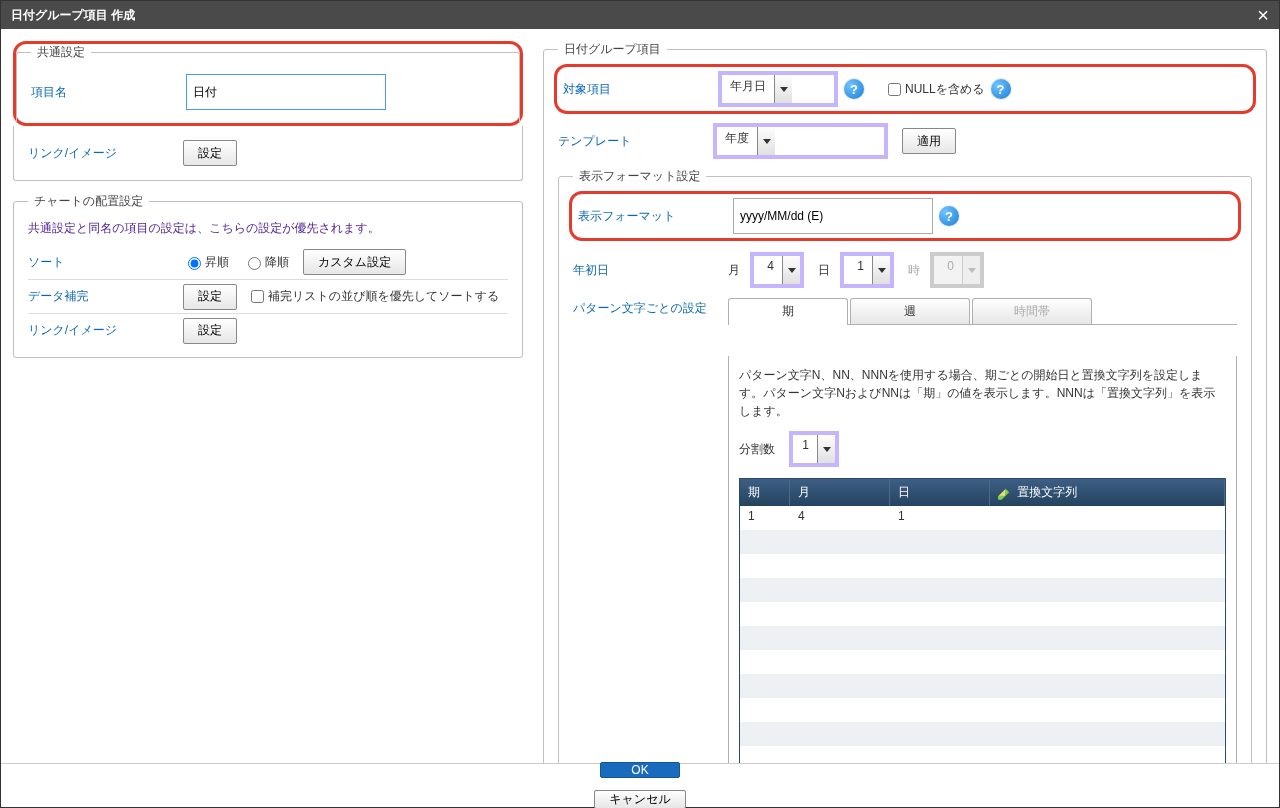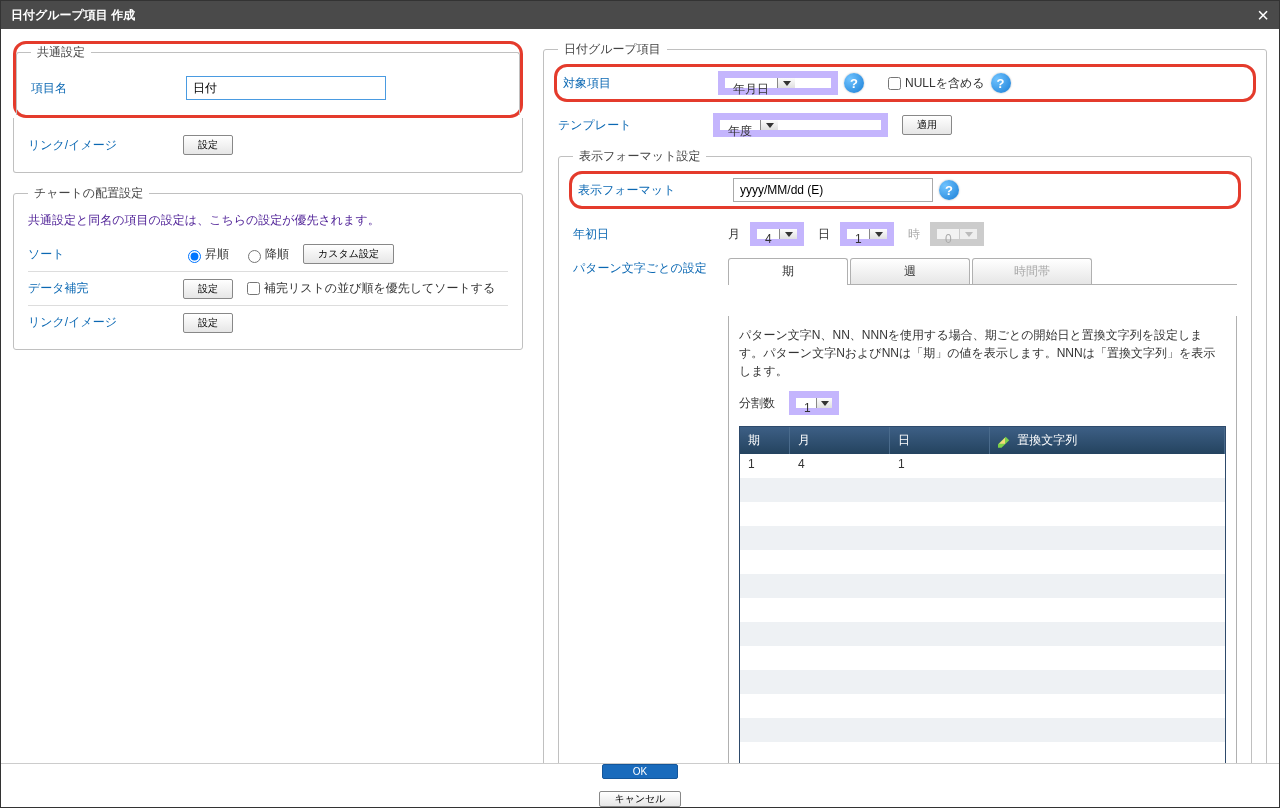--- a/index.html
+++ b/index.html
@@ -67,64 +67,64 @@
   .highlight-red {
     border: 3px solid #e43b2c;
     border-radius: 13px;
   }
   .hl-wrap {
     padding: 4px 6px;
     display: flex;
     align-items: center;
   }
   input.text {
-    height: 24px;
+    height: 36px;
     border: 1px solid #aaa;
     padding: 2px 6px;
     font-family: inherit;
     font-size: 12px;
   }
   .btn {
-    height: 20px;
+    height: 26px;
     border: 1px solid #888;
     background: linear-gradient(#fff,#e6e6e6);
     padding: 0 14px;
-    font-size: 10px;
+    font-size: 12px;
     font-family: inherit;
     cursor: pointer;
     border-radius:2px;
   }
   .btn-primary {
     background: #1a6bbc;
     border: 1px solid #14569a;
     color: #fff;
     padding: 0 30px;
   }
   .hint {
     color: #4c1d95;
     margin-bottom: 8px;
   }
   .radio {
     display: inline-flex;
-    align-items: flex-end;
+    align-items: flex-start;
     margin-right: 14px;
   }
   .radio input { margin-right: 4px; }
   .checkbox {
     display: inline-flex;
     align-items: center;
     margin-left: 10px;
   }
   .checkbox input { margin-right:4px; }
   .sep { border-top: 1px solid #ddd; }
   
   .dd {
     display: inline-flex;
-    border:7px solid #c4b5fd;
-    height:24px;
+    border:4px solid #c4b5fd;
+    height:36px;
     background:#fff;
   }
   .dd span {
     padding: 3px 8px;
     min-width: 20px;
   }
   .dd .arrow {
     width: 18px;
     display:flex;align-items:center;justify-content:center;
     border-left:1px solid #888;

